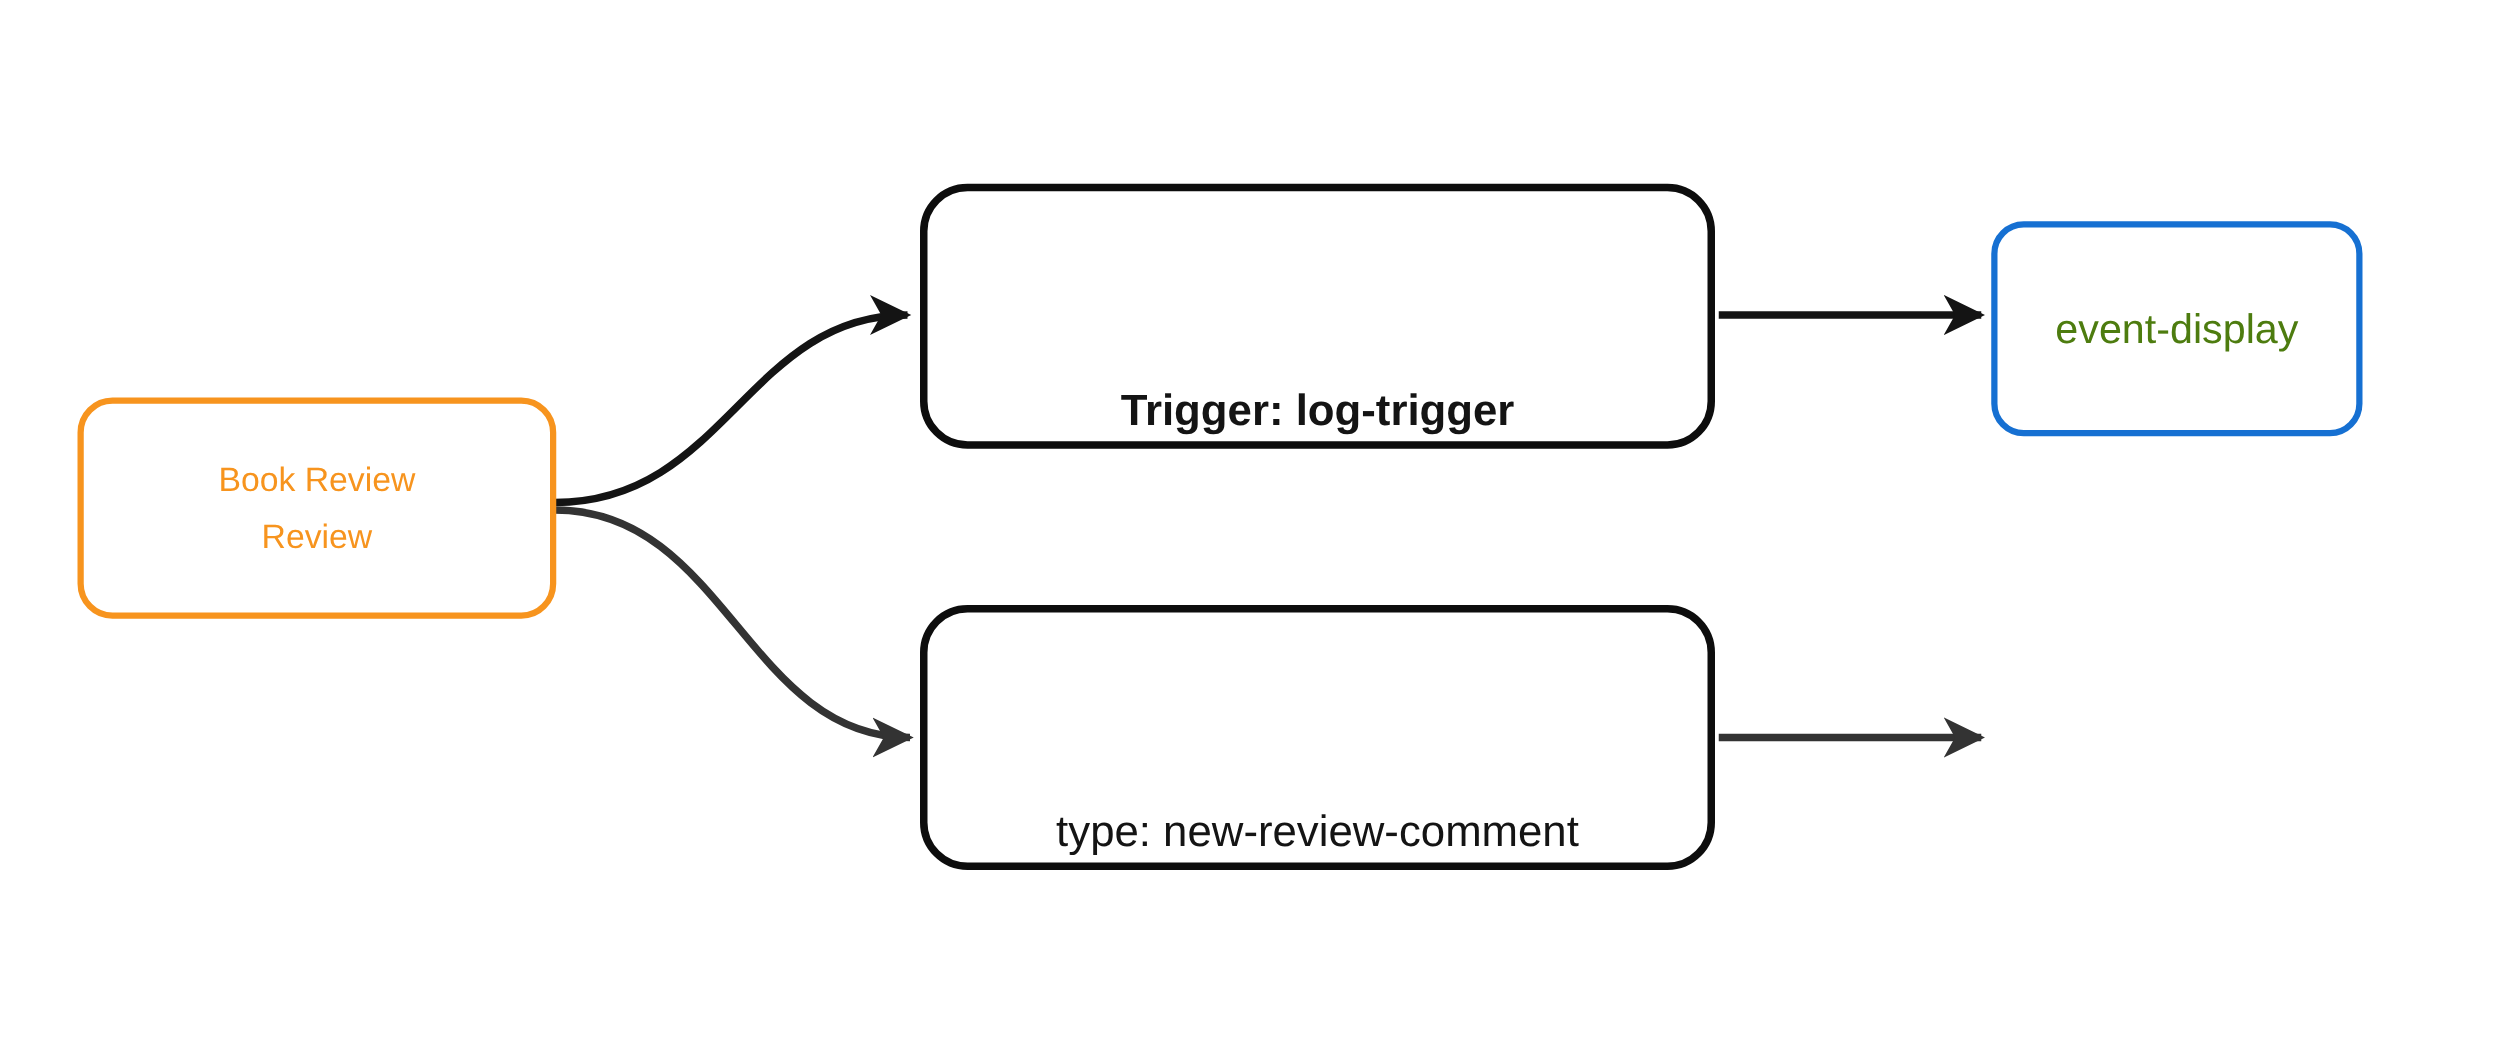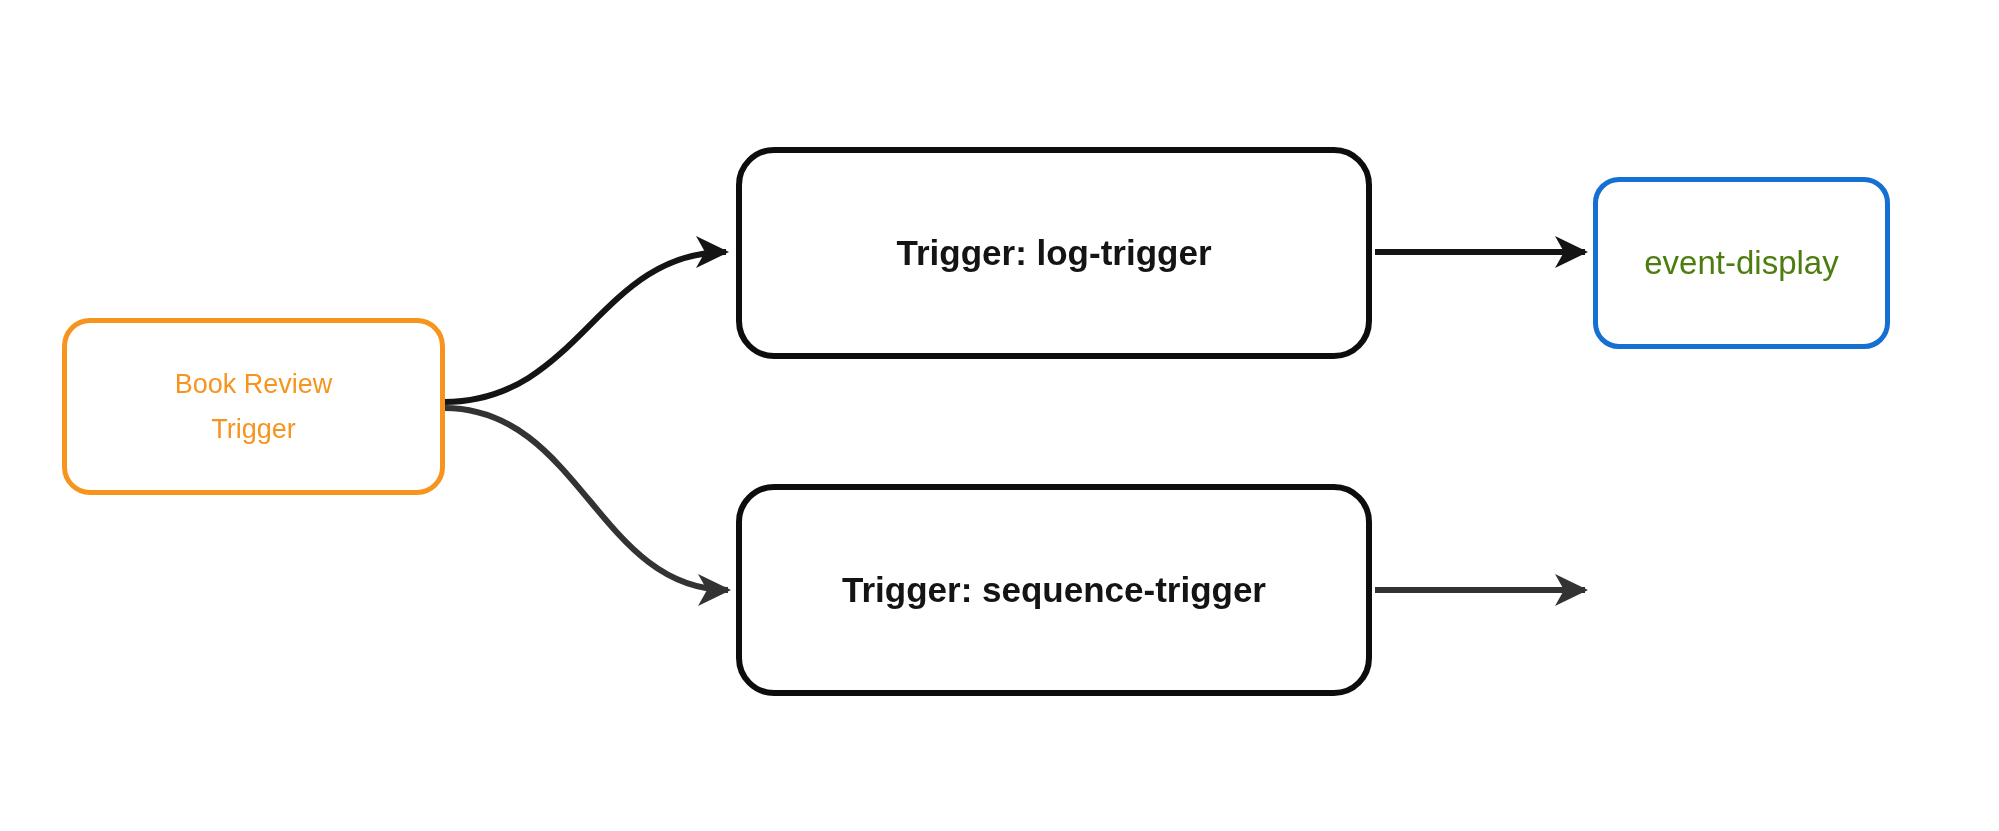--- a/index.html
+++ b/index.html
@@ -48,20 +48,21 @@
   }
   .node-trigger {
     left: 736px;
     width: 636px;
     height: 212px;
     border: 6px solid #0D0D0D;
     border-radius: 38px;
     color: #141414;
     font-size: 35px;
     line-height: 48px;
+    justify-content: flex-end;
   }
   .node-trigger .title {
     font-weight: 700;
   }
   .node-trigger .subtitle {
     font-weight: 400;
   }
   .node-log-trigger { top: 147px; }
   .node-sequence-trigger { top: 484px; }
   .node-endpoint {
@@ -95,29 +96,29 @@
 
     <path d="M 444 408 C 580 408, 598 590, 728 590" fill="none" stroke="#333333" stroke-width="6" marker-end="url(#arrow-gray)"></path>
 
     <path d="M 1375 252 L 1585 252" fill="none" stroke="#141414" stroke-width="6" marker-end="url(#arrow-black)"></path>
 
     <path d="M 1375 590 L 1585 590" fill="none" stroke="#333333" stroke-width="6" marker-end="url(#arrow-gray)"></path>
   </svg>
 
   <div class="node node-broker">
     <div class="line">Book Review</div>
-    <div class="line">Trigger</div>
+    <div class="line">Review</div>
   </div>
 
   <div class="node node-trigger node-log-trigger">
     <div class="line title">Trigger: log-trigger</div>
   </div>
 
   <div class="node node-trigger node-sequence-trigger">
-    <div class="line title">Trigger: sequence-trigger</div>
+    <div class="line subtitle">type: new-review-comment</div>
   </div>
 
   <div class="node node-endpoint node-event-display">
     <div class="line">event-display</div>
   </div>
 
 
 </div>
 
 </body></html>

